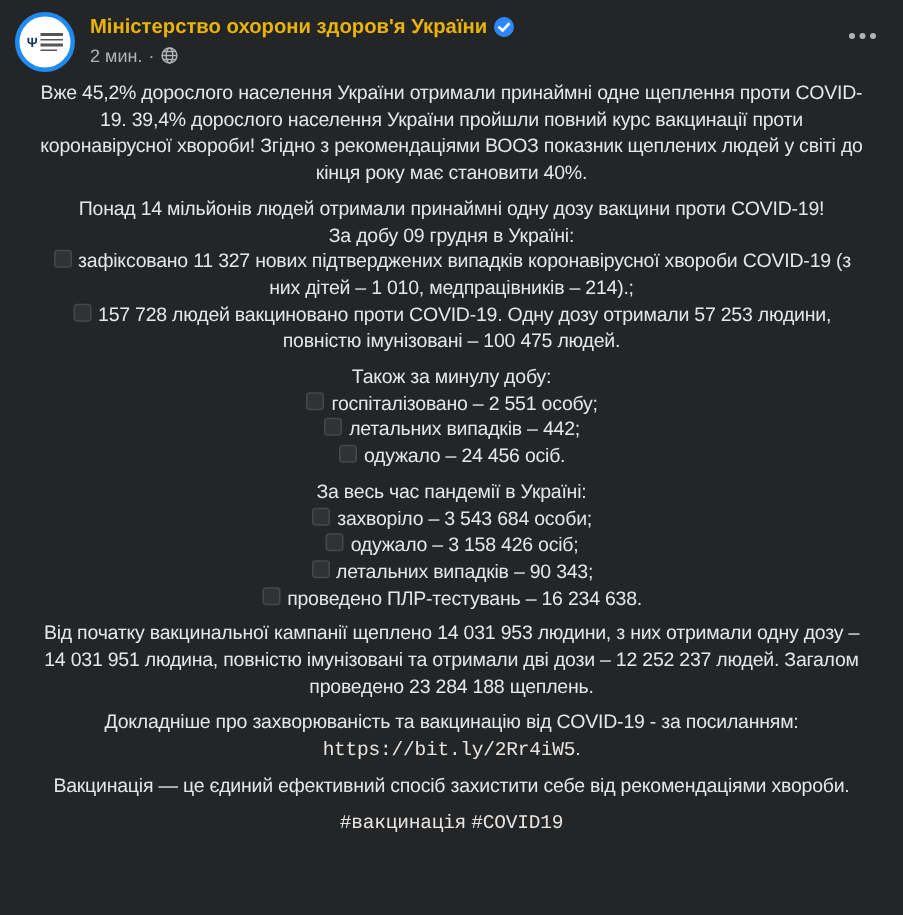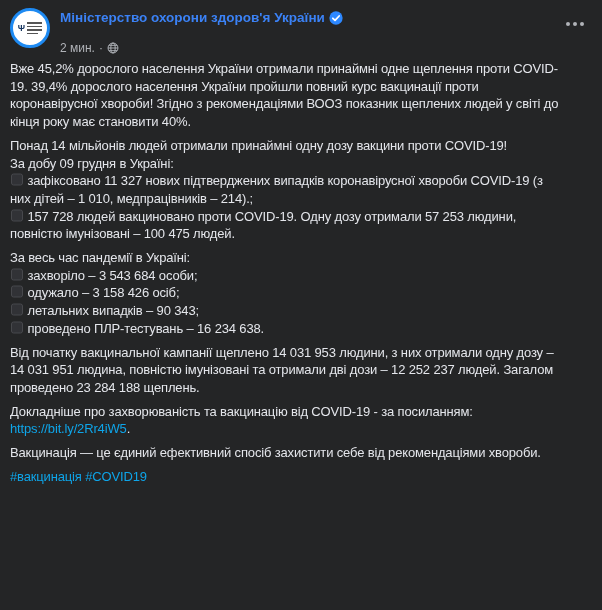--- a/index.html
+++ b/index.html
@@ -20,42 +20,42 @@
     display:flex; align-items:center; justify-content:center; gap:2px;
     cursor:pointer;
   }
   .logo-trident { font-size:9px; color:#16355f; line-height:1; font-weight:bold; }
   .logo-lines { display:flex; flex-direction:column; gap:2px; }
   .logo-lines i { display:block; width:15px; height:1.5px; background:#555; }
   .logo-lines i:nth-child(4){ width:11px; }
 
   .header-info { margin-left:10px; padding-top:2px; }
   .name-row { display:flex; align-items:center; gap:4px; }
-  .page-name { font-size:13.5px; font-weight:700; color:#3b82f6; cursor:pointer;text-align:center; }
+  .page-name { font-size:13.5px; font-weight:700; color:#eab308; cursor:pointer;text-align:center; }
   .verified { display:inline-flex; }
-  .meta-row { display:flex; align-items:center; gap:4px; margin-top:16px;
+  .meta-row { display:flex; align-items:center; gap:4px; margin-top:5px;
               font-size:12px; color:#b0b3b8; }
   .timestamp { cursor:pointer; }
   .dot-sep { color:#b0b3b8; }
 
   .more-btn { position:absolute; right:16px; top:16px; display:flex; gap:3px; padding:6px 2px; cursor:pointer; }
   .more-btn i { width:4px; height:4px; border-radius:50%; background:#b0b3b8; display:block; }
 
   
   .post-body {
     padding:0 10px; font-size:13px; line-height:17.7px;
     letter-spacing:-0.15px; color:#e4e6eb;
   }
-  .block { margin:0 0 6px 0; white-space:pre-wrap; }
+  .block { margin:0 0 6px 0; white-space:pre-wrap;text-align:center; }
   .bullet {
     display:inline-block; width:10px; height:10px;
     background:#313236; border:1px solid #47484c; border-radius:2.5px;
     margin:0 1px; transform:translateY(0.5px);
   }
-  .link { color:#0ea5e9; cursor:pointer; text-decoration:none; }
+  .link { color:#e5e5e5; cursor:pointer; text-decoration:none;font-family:Liberation Mono, monospace; }
 </style>
 </head>
 <body>
 
 <div class="post-card">
 
   <div class="post-header">
     <div class="avatar">
       <span class="logo-trident">Ψ</span>
       <span class="logo-lines">
@@ -98,20 +98,24 @@
       <div class="block">Вже 45,2% дорослого населення України отримали принаймні одне щеплення проти COVID-
 19. 39,4% дорослого населення України пройшли повний курс вакцинації проти
 коронавірусної хвороби! Згідно з рекомендаціями ВООЗ показник щеплених людей у світі до
 кінця року має становити 40%.</div>
       <div class="block">Понад 14 мільйонів людей отримали принаймні одну дозу вакцини проти COVID-19!
 За добу 09 грудня в Україні:
 <span class="bullet"></span> зафіксовано 11 327 нових підтверджених випадків коронавірусної хвороби COVID-19 (з
 них дітей – 1 010, медпрацівників – 214).;
 <span class="bullet"></span> 157 728 людей вакциновано проти COVID-19. Одну дозу отримали 57 253 людини,
 повністю імунізовані – 100 475 людей.</div>
+      <div class="block">Також за минулу добу:
+<span class="bullet"></span> госпіталізовано – 2 551 особу;
+<span class="bullet"></span> летальних випадків – 442;
+<span class="bullet"></span> одужало – 24 456 осіб.</div>
       <div class="block">За весь час пандемії в Україні:
 <span class="bullet"></span> захворіло – 3 543 684 особи;
 <span class="bullet"></span> одужало – 3 158 426 осіб;
 <span class="bullet"></span> летальних випадків – 90 343;
 <span class="bullet"></span> проведено ПЛР-тестувань – 16 234 638.</div>
       <div class="block">Від початку вакцинальної кампанії щеплено 14 031 953 людини, з них отримали одну дозу –
 14 031 951 людина, повністю імунізовані та отримали дві дози – 12 252 237 людей. Загалом
 проведено 23 284 188 щеплень.</div>
       <div class="block">Докладніше про захворюваність та вакцинацію від COVID-19 - за посиланням:
 <span class="link">https://bit.ly/2Rr4iW5</span>.</div>

